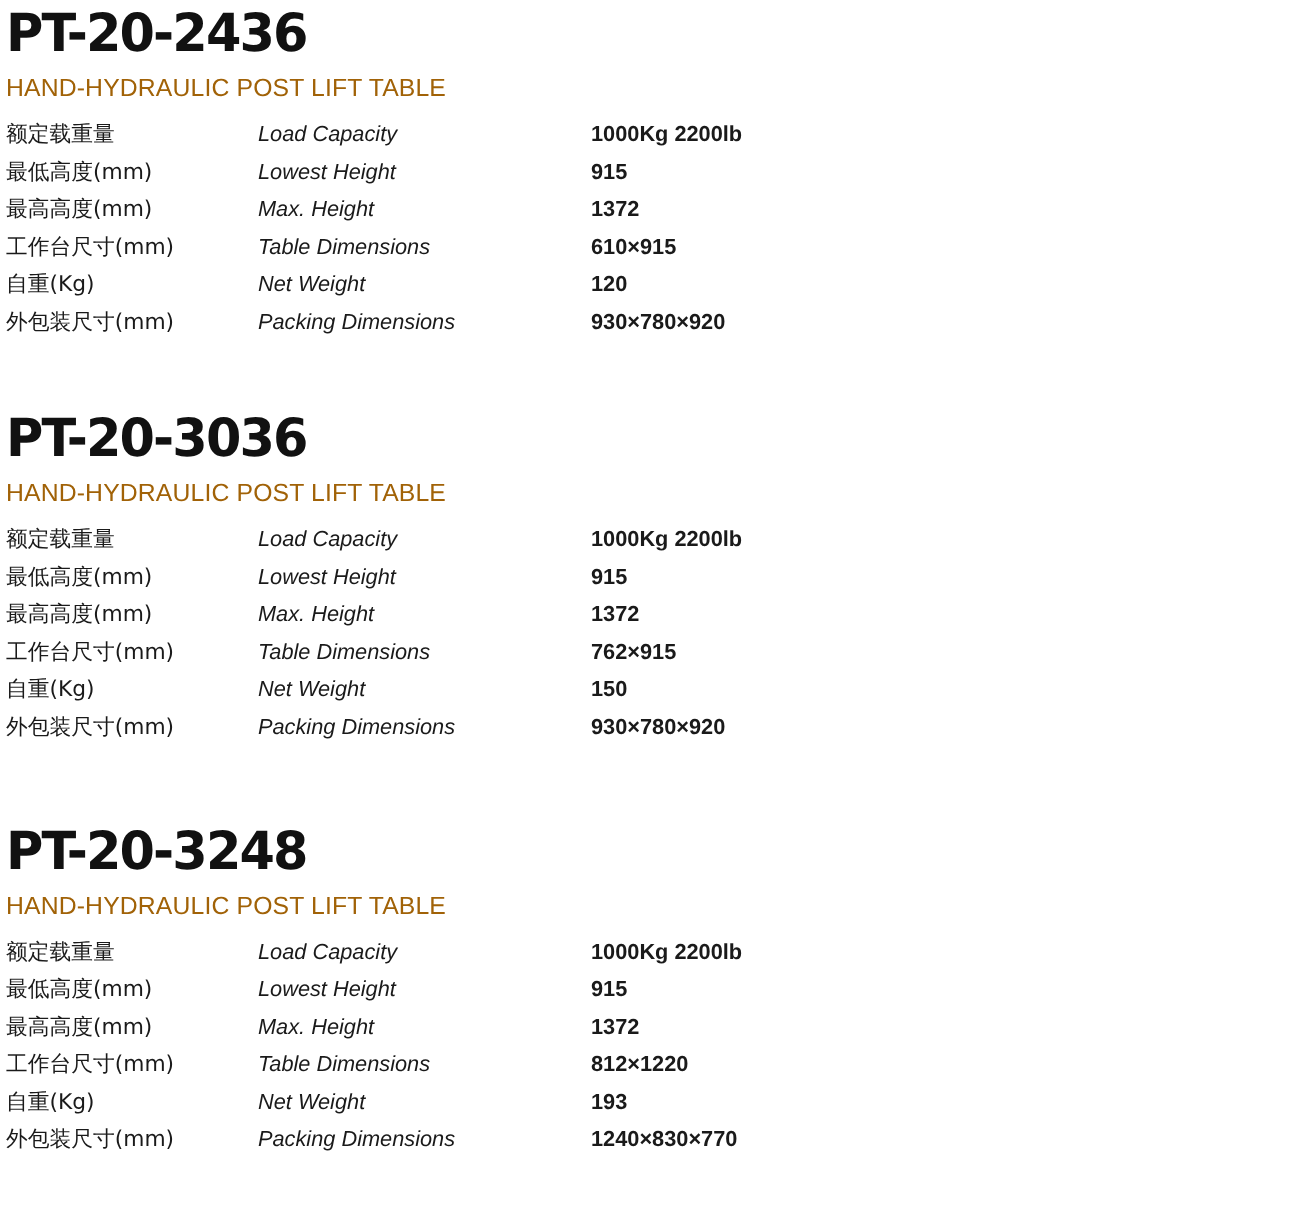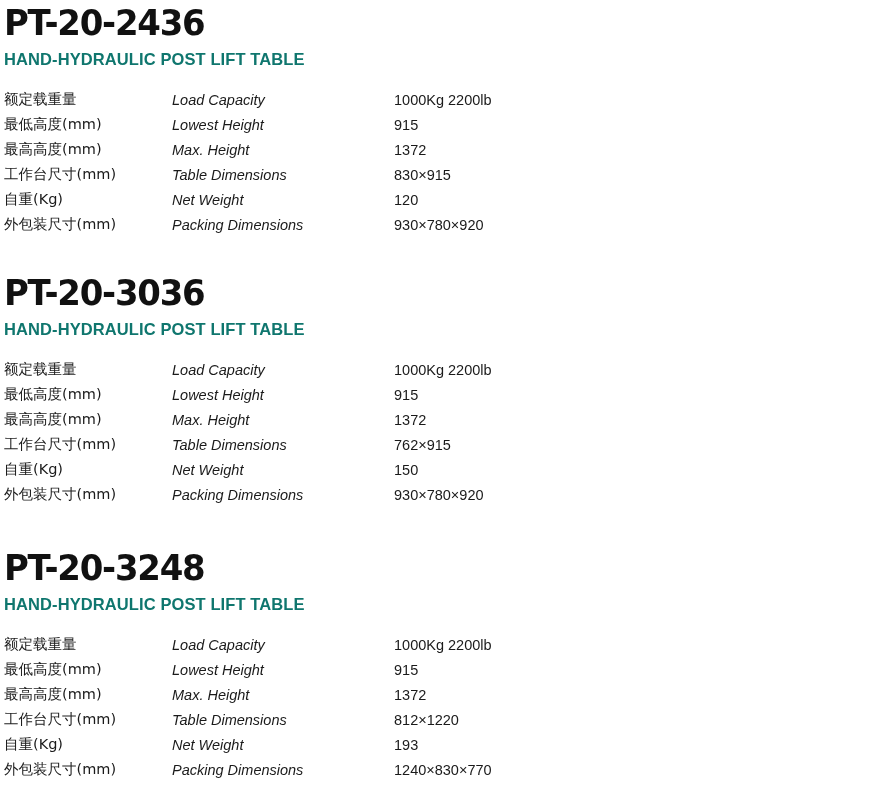--- a/index.html
+++ b/index.html
@@ -30,29 +30,29 @@
     font-size: 35px;
     letter-spacing: -1.3px;
     line-height: 1;
     color: #111111;
     margin: 0;
     transform: scaleX(0.97);
     transform-origin: left center;
   }
   .model-subtitle {
     font-family: "Liberation Sans", sans-serif;
-    font-weight: bold;
+    font-weight: normal;
     font-size: 16.5px;
     letter-spacing: 0.1px;
-    color: #0f766e;
+    color: #a16207;
     margin: 9px 0 0 0;
   }
   table.spec-table {
     border-collapse: collapse;
-    margin-top: 18px;
+    margin-top: 8px;
     width: 640px;
     table-layout: fixed;
   }
   table.spec-table td {
     font-size: 14.5px;
     color: #1a1a1a;
     padding: 0;
     height: 25px;
     vertical-align: middle;
     white-space: nowrap;
@@ -61,20 +61,21 @@
     width: 168px;
     font-family: "DejaVu Sans", sans-serif;
     font-size: 13.5px;
   }
   td.col-en {
     width: 222px;
     font-style: italic;
   }
   td.col-val {
     width: 250px;
+    font-weight: bold;
   }
   .block-1 { position: absolute; top: 6px; left: 0; }
   .block-2 { position: absolute; top: 276px; left: 0; }
   .block-3 { position: absolute; top: 551px; left: 0; }
 </style>
 </head>
 <body>
 
 <div class="page">
 
@@ -94,21 +95,21 @@
           <td class="col-val">915</td>
         </tr>
         <tr>
           <td class="col-cn">最高高度(mm)</td>
           <td class="col-en">Max. Height</td>
           <td class="col-val">1372</td>
         </tr>
         <tr>
           <td class="col-cn">工作台尺寸(mm)</td>
           <td class="col-en">Table Dimensions</td>
-          <td class="col-val">830×915</td>
+          <td class="col-val">610×915</td>
         </tr>
         <tr>
           <td class="col-cn">自重(Kg)</td>
           <td class="col-en">Net Weight</td>
           <td class="col-val">120</td>
         </tr>
         <tr>
           <td class="col-cn">外包装尺寸(mm)</td>
           <td class="col-en">Packing Dimensions</td>
           <td class="col-val">930×780×920</td>

